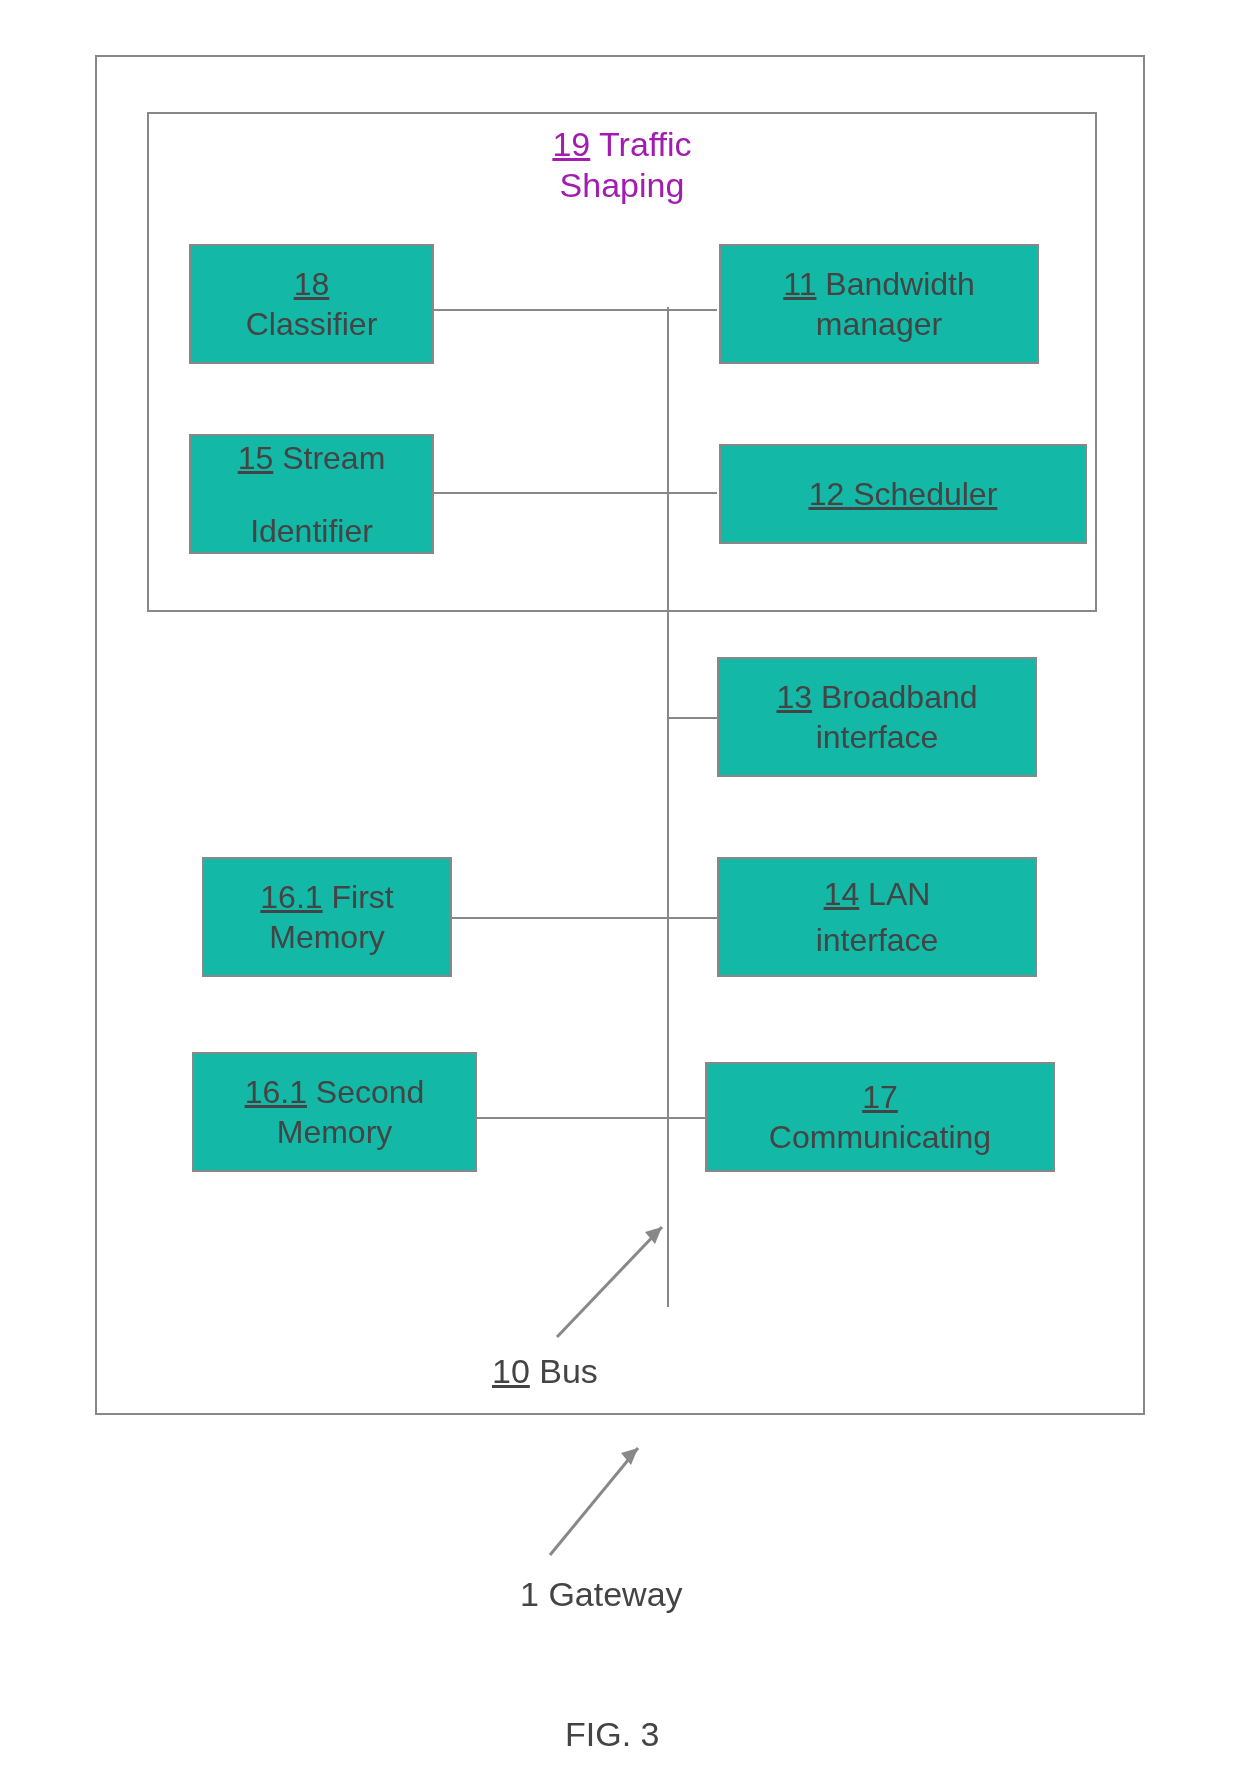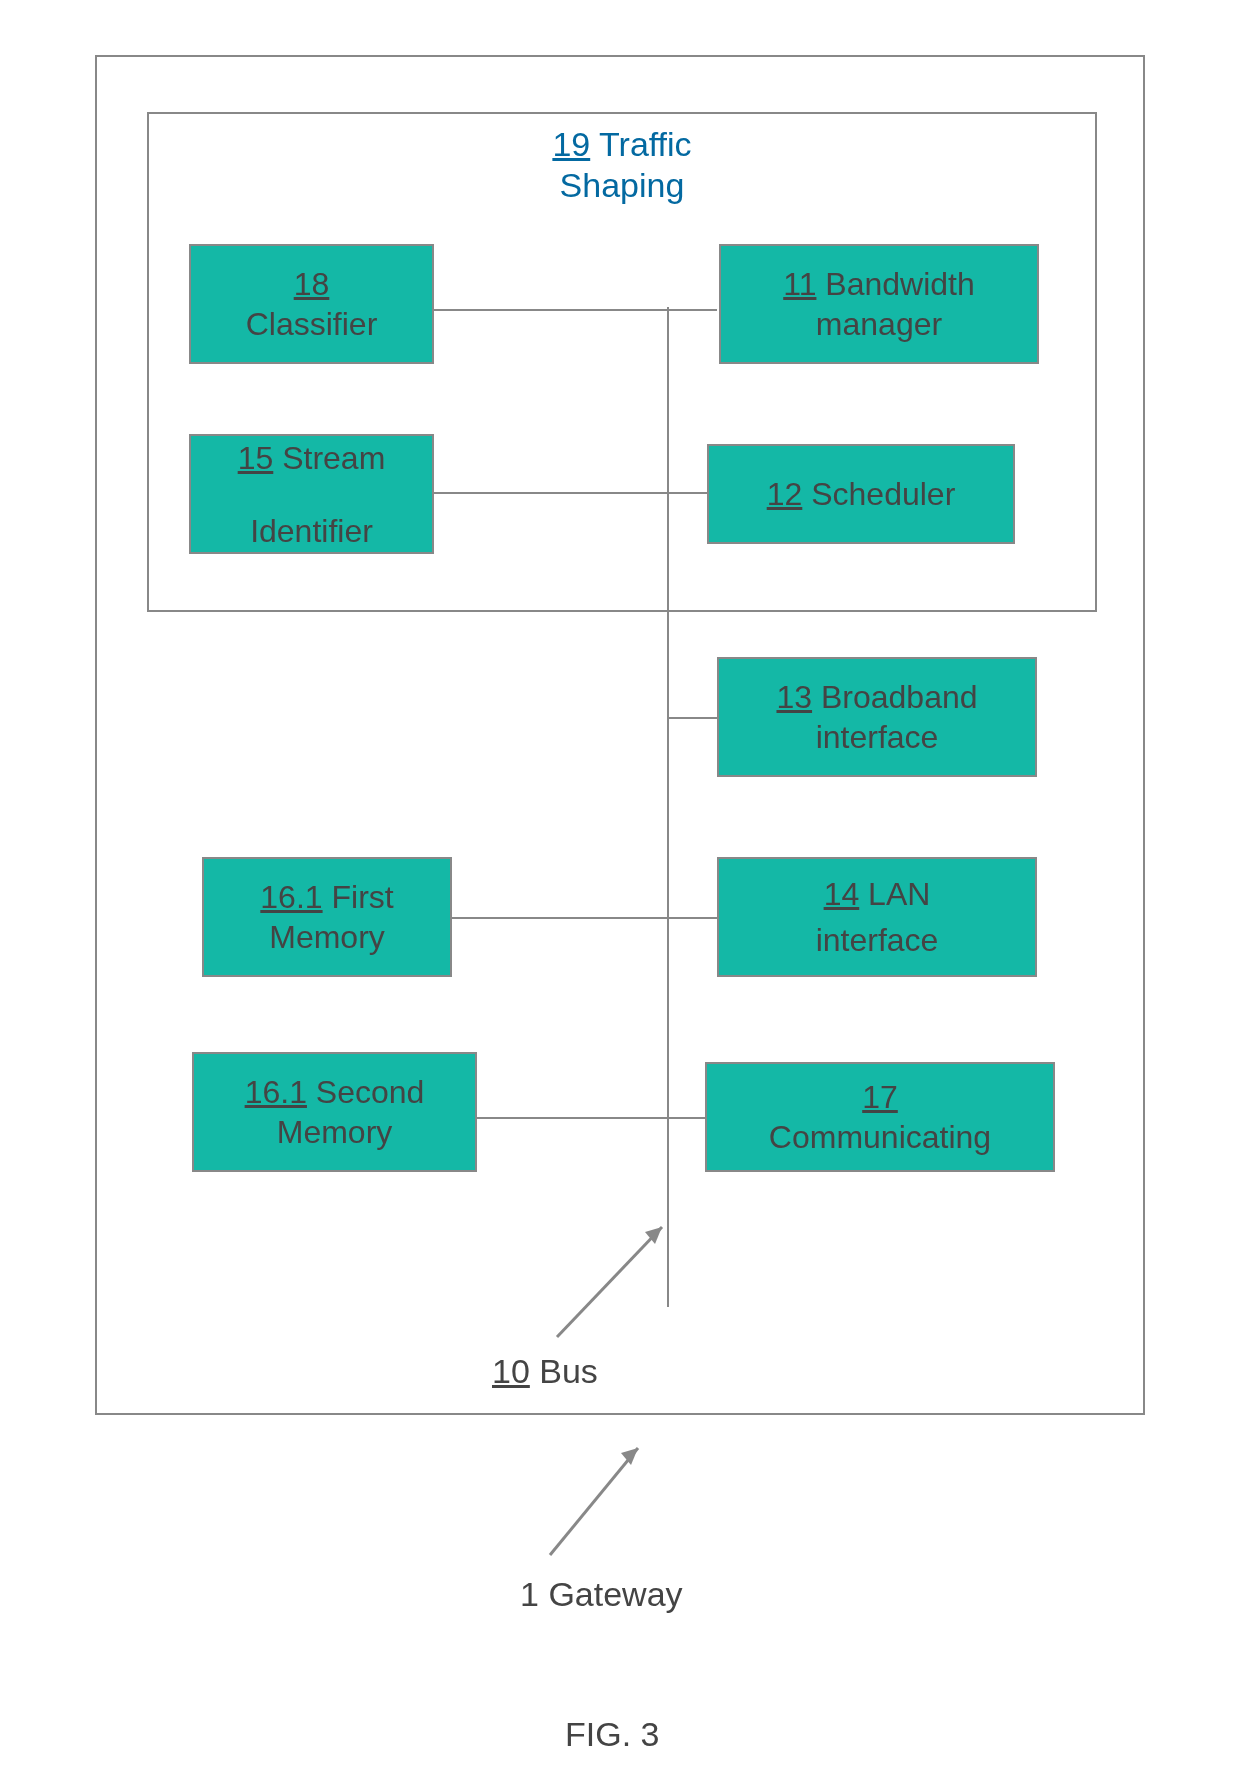--- a/index.html
+++ b/index.html
@@ -33,21 +33,21 @@
     height: 500px;
     border: 2px solid #888;
   }
   .title-block {
     position: absolute;
     top: 10px;
     left: 50%;
     transform: translateX(-50%);
     text-align: center;
     font-size: 34px;
-    color: #0369a1;
+    color: #a21caf;
     line-height: 1.2;
   }
   .num-underline {
     text-decoration: underline;
   }
   .module {
     position: absolute;
     border: 2px solid #888;
     text-align: center;
     font-size: 32px;
@@ -146,21 +146,21 @@
       <div class="module" style="left:570px; top:130px; width:320px; height:120px;">
         <div><span class="num-underline">11</span> <span>Bandwidth</span></div>
         <div>manager</div>
       </div>
 
       <div class="module" style="left:40px; top:320px; width:245px; height:120px;gap:33px;">
         <div><span class="num-underline">15</span> <span>Stream</span></div>
         <div>Identifier</div>
       </div>
 
-      <div class="module" style="left:558px; top:330px; width:308px; height:100px;">
+      <div class="module" style="left:570px; top:330px; width:368px; height:100px;text-decoration:underline;">
         <div><span class="num-underline">12</span> <span>Scheduler</span></div>
       </div>
     </div>
 
     <div class="module" style="left:620px; top:600px; width:320px; height:120px;">
       <div><span class="num-underline">13</span> <span>Broadband</span></div>
       <div>interface</div>
     </div>
 
     <div class="module" style="left:105px; top:800px; width:250px; height:120px;">

